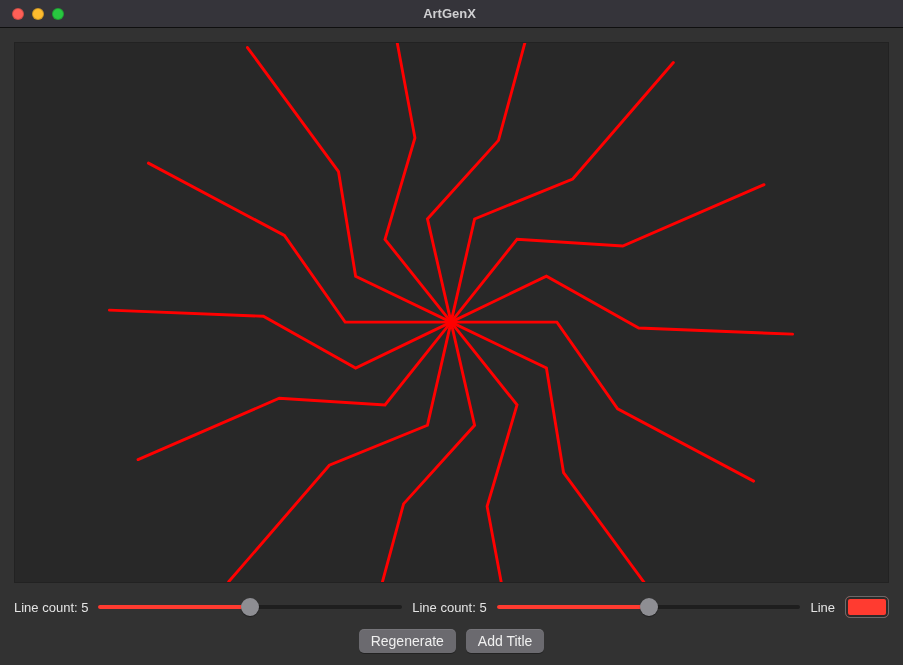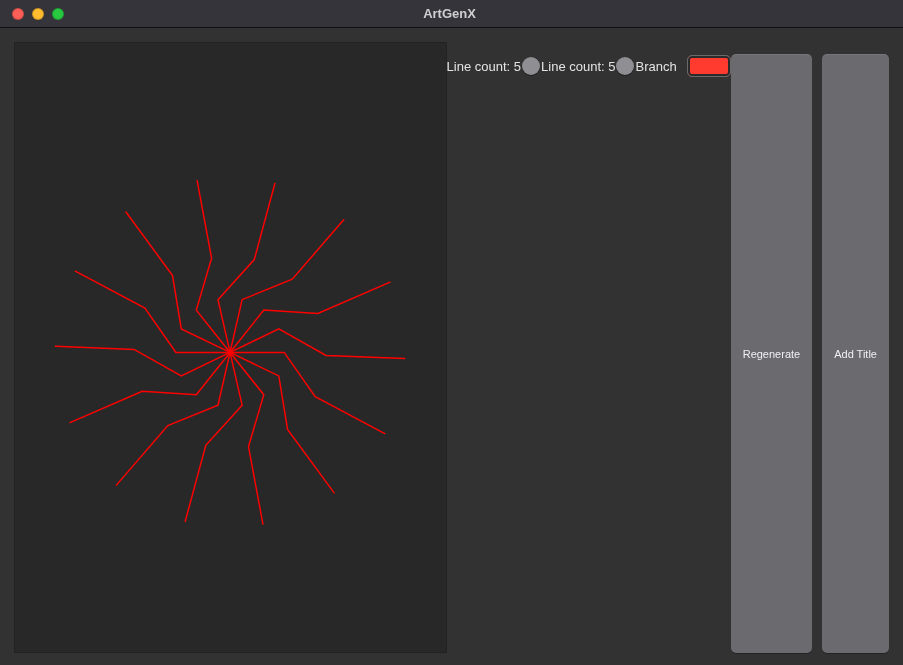--- a/index.html
+++ b/index.html
@@ -41,21 +41,21 @@
     pointer-events: none;
   }
 
   
   .window-body {
     width: 100%;
     height: calc(665px - 28px);
     background: #323232;
     padding: 14px 14px 12px 14px;
     display: flex;
-    flex-direction: row;
+    flex-direction: column;
   }
 
   .canvas-wrap {
     flex: 1;
     background: #282828;
     border: 1px solid #222;
     position: relative;
     overflow: hidden;
   }
   .canvas-wrap svg {
@@ -115,21 +115,21 @@
     justify-content: center;
     gap: 10px;
     padding-top: 12px;
   }
   .btn {
     background: #6b6a6f;
     color: #f0f0f0;
     border: none;
     border-radius: 5px;
     padding: 4px 12px;
-    font-size: 11px;
+    font-size: 14px;
     cursor: default;
     box-shadow: 0 1px 0 rgba(0,0,0,.3), inset 0 1px 0 rgba(255,255,255,.08);
   }
 </style>
 </head>
 <body>
 
 <div class="titlebar">
   <div class="traffic-lights">
     <div class="traffic-light tl-close"></div>
@@ -172,21 +172,21 @@
 
     <span class="ctrl-label">
       <span>Line count: </span><span>5</span>
     </span>
     <div class="slider" style="flex:1.1">
       <div class="slider-track"></div>
       <div class="slider-fill" style="width:50%"></div>
       <div class="slider-thumb" style="left:50%"></div>
     </div>
 
-    <span class="ctrl-label">Branch</span>
+    <span class="ctrl-label">Line</span>
     <div class="color-swatch" style="background:#ff3b30"></div>
   </div>
 
   <div class="buttons-row">
     <button class="btn">Regenerate</button>
     <button class="btn">Add Title</button>
   </div>
 
 </div>
 

